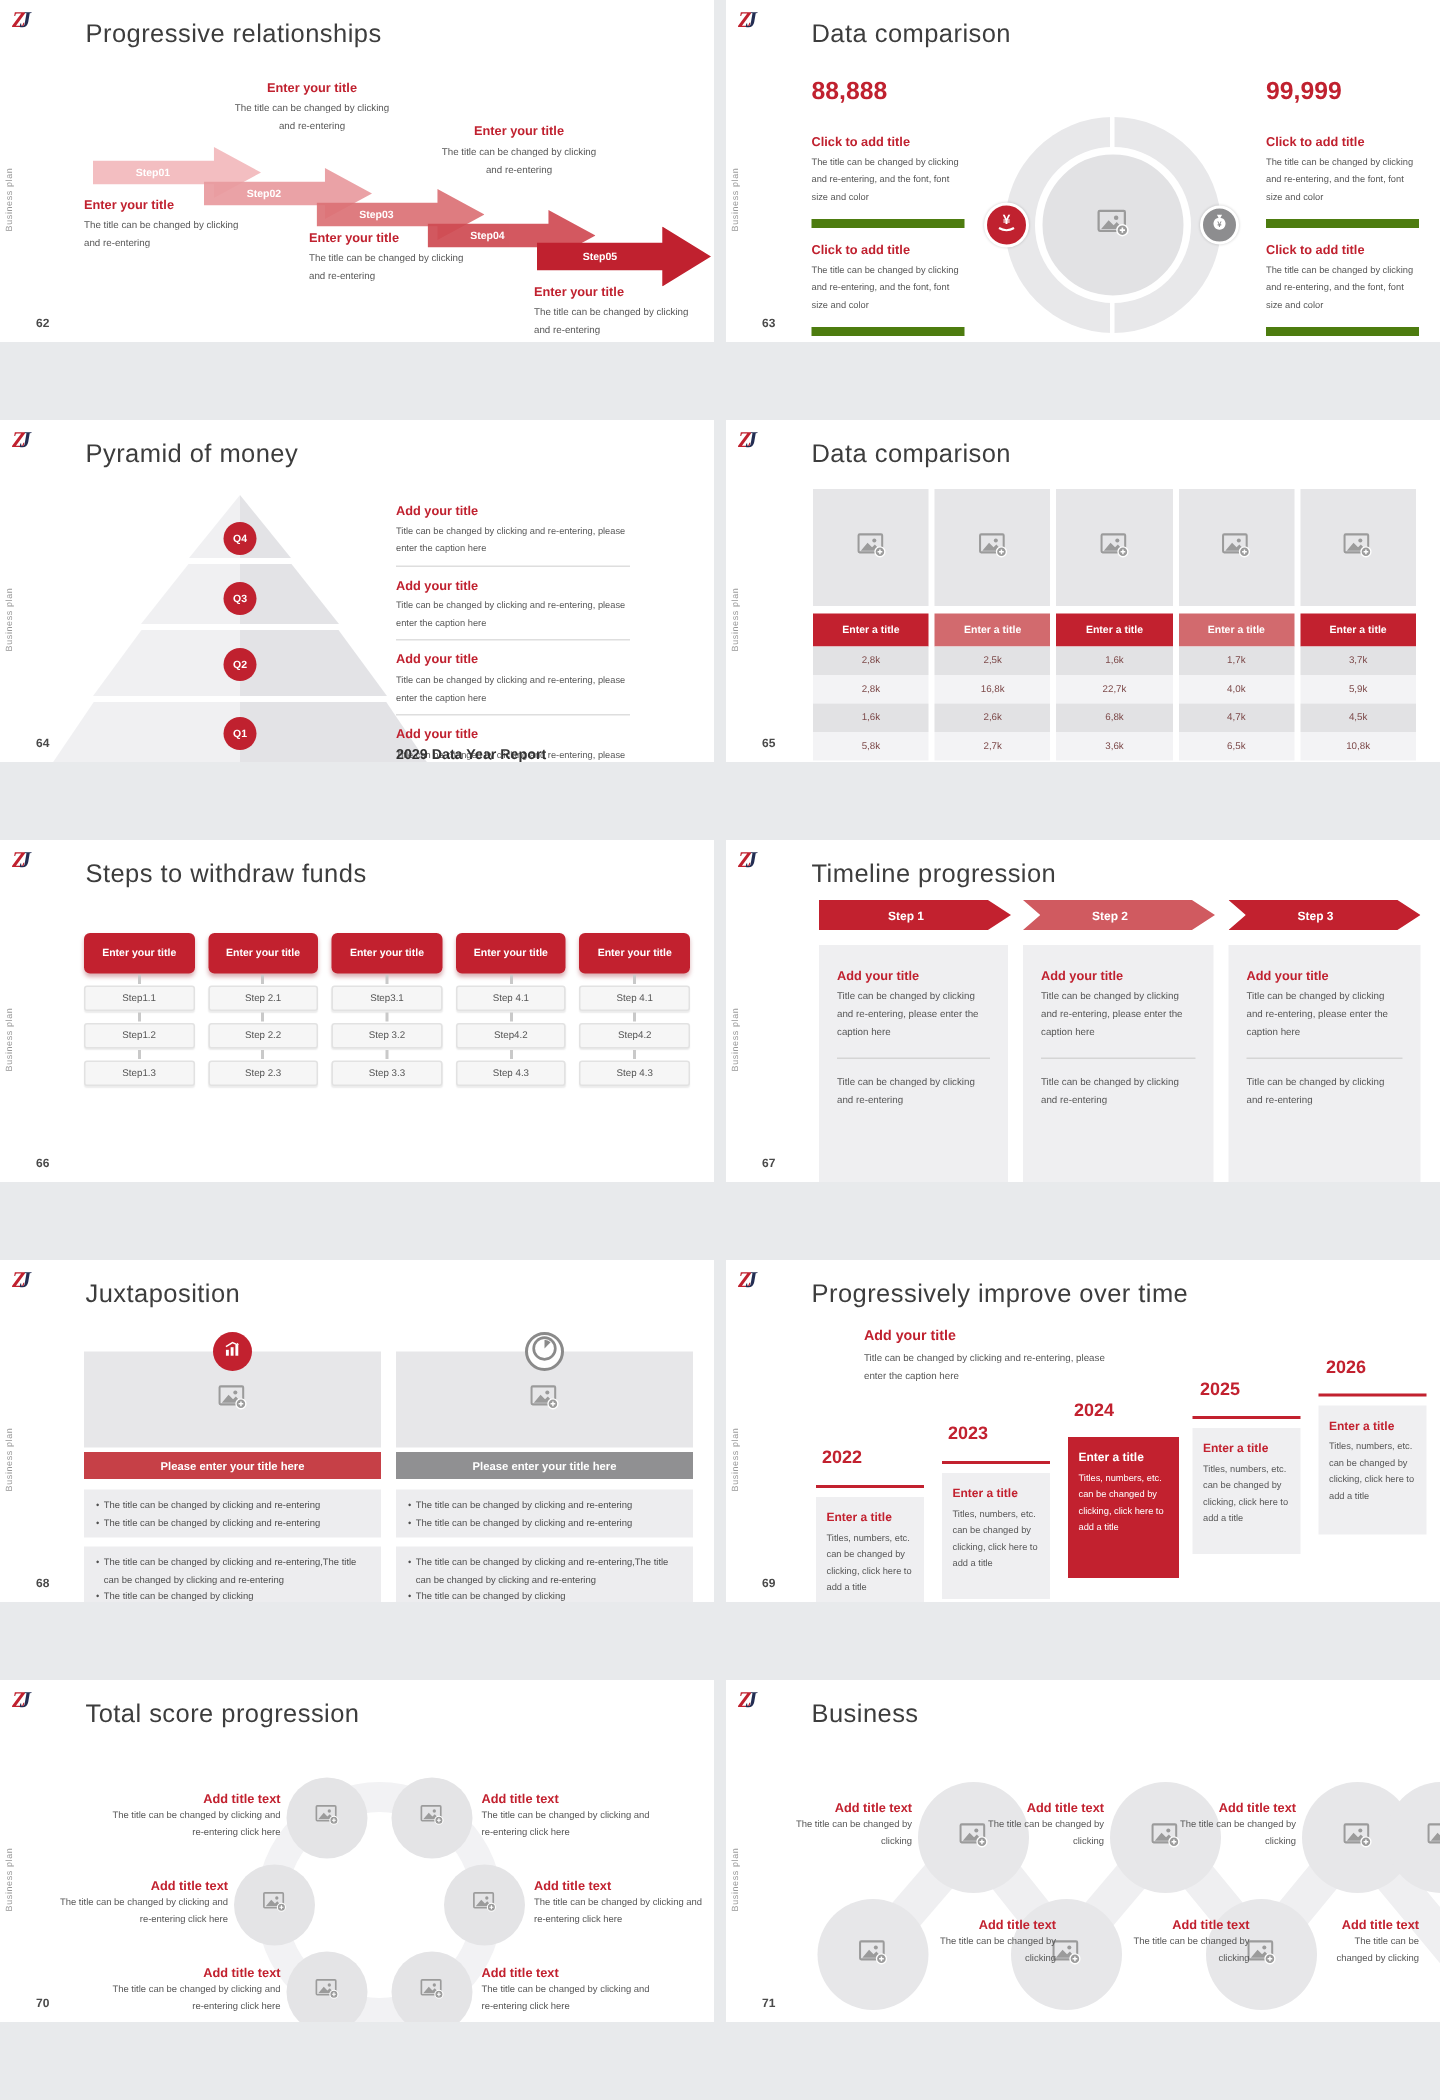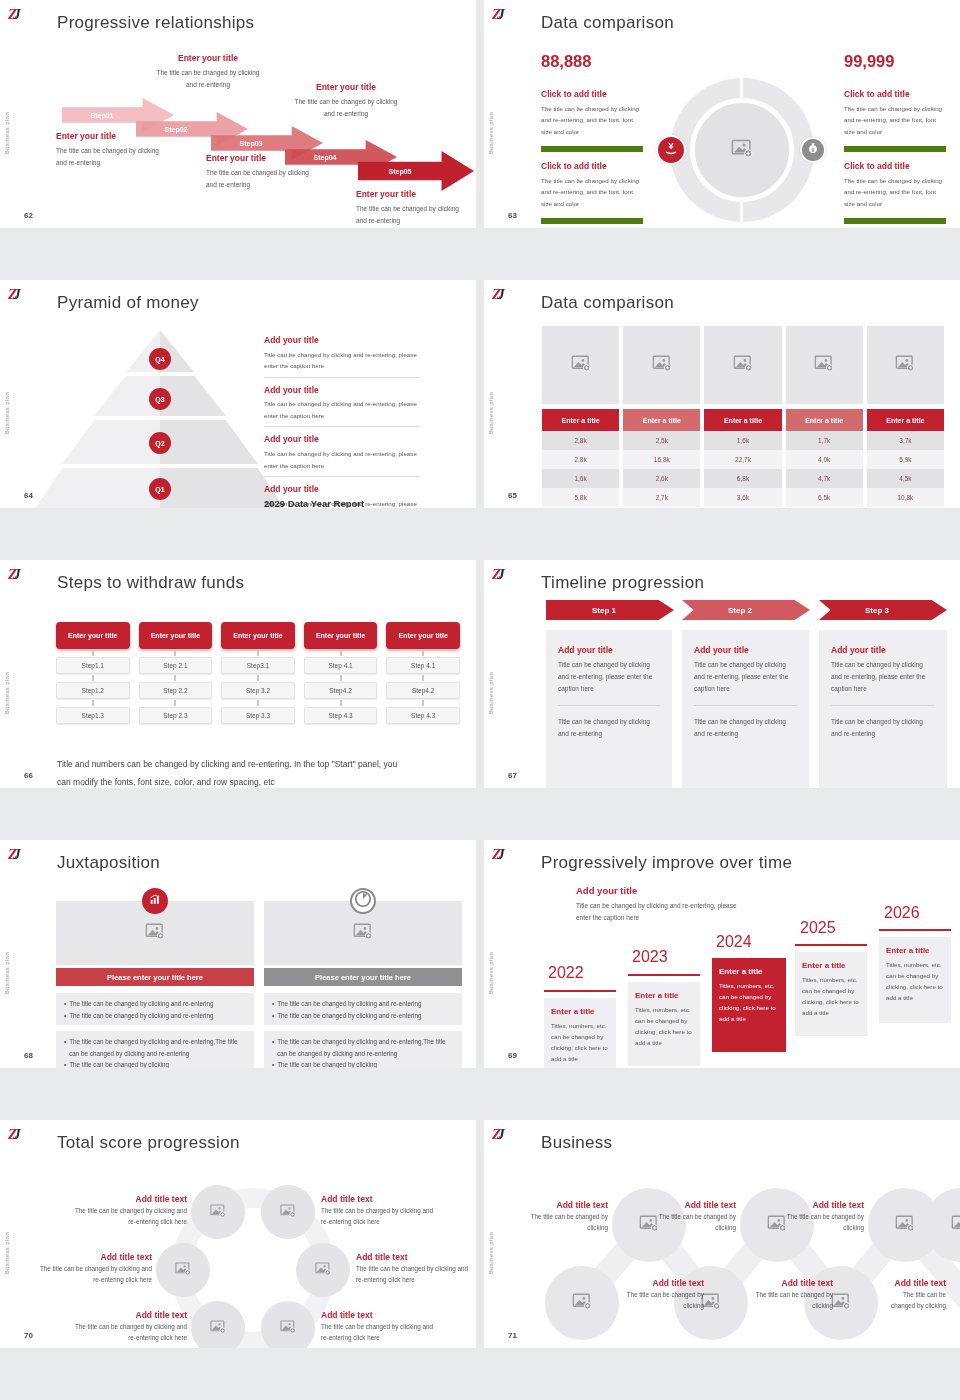--- a/index.html
+++ b/index.html
@@ -56,21 +56,21 @@
   .div67 { border-top:1px solid #d5d5d5; margin:10px 0; }
   
   .imgpan68 { position:absolute; top:61px; height:64px; background:#e7e7e9; display:flex; align-items:center; justify-content:center; }
   .cir68 { position:absolute; top:48px; width:26px; height:26px; border-radius:50%; display:flex; align-items:center; justify-content:center; }
   .ban68 { position:absolute; top:128px; height:18px; display:flex; align-items:center; justify-content:center;
            color:#fff; font-size:7.5px; font-weight:bold; }
   .bp68 { position:absolute; background:#ededef; padding:5px 8px; }
   .bl68 { display:flex; font-size:6.3px; line-height:1.85; color:#4f4f4f; }
   .bl68 .dot { margin-right:3px; }
   
-  .yr { position:absolute; font-size:16px; font-weight:normal; color:#c2212f; }
+  .yr { position:absolute; font-size:12px; font-weight:bold; color:#c2212f; }
   .yline { position:absolute; height:2px; background:#c2212f; }
   .ycard { position:absolute; background:#efeff1; padding:9px 7px; }
   .ycard .h { font-size:8px; font-weight:bold; color:#c2212f; margin-bottom:4px; }
   .ycard .b { font-size:6.2px; line-height:1.8; color:#575757; }
   .ycard.red { background:#c2212f; }
   .ycard.red .h, .ycard.red .b { color:#fff; }
   
   .ring70 { position:absolute; left:171px; top:68px; width:164px; height:164px; border:20px solid #f2f2f4; border-radius:50%; }
   .cir70 { position:absolute; width:54px; height:54px; border-radius:50%; background:#e4e4e6; display:flex; align-items:center; justify-content:center; }
   .lab { position:absolute; }
@@ -343,24 +343,20 @@
       <div class="col">
         <div class="btn66">Enter your title</div>
         <div class="conn66"></div>
           <div class="box66">Step 4.1</div>
         <div class="conn66"></div>
           <div class="box66">Step4.2</div>
         <div class="conn66"></div>
           <div class="box66">Step 4.3</div>
       </div>
     </div>
-    <div class="abs" style="left:57px;top:196px;width:384px;font-size:8.5px;line-height:2.1;color:#3f3f3f">
-      <span style="display:block">Title and numbers can be changed by clicking and re-entering. In the top "Start" panel, you</span>
-        <span style="display:block">can modify the fonts, font size, color, and row spacing, etc</span>
-      </div>
     <div class="snum">66</div>
   </section>
 
   <section class="slide" style="left:484px;top:560px">
     <div class="logo"><span class="z">Z</span><span class="j">J</span></div>
     <div class="side-label">Business plan</div>
     <h2 class="stitle">Timeline progression</h2>
     <div class="arr67 head67" style="left:62px;width:128px;background:#c2212f">Step 1</div>
     <div class="arr67 notch67" style="left:198px;width:128px;background:#d05a60">Step 2</div>
     <div class="arr67 notch67" style="left:335px;width:128px;background:#c2212f">Step 3</div>

